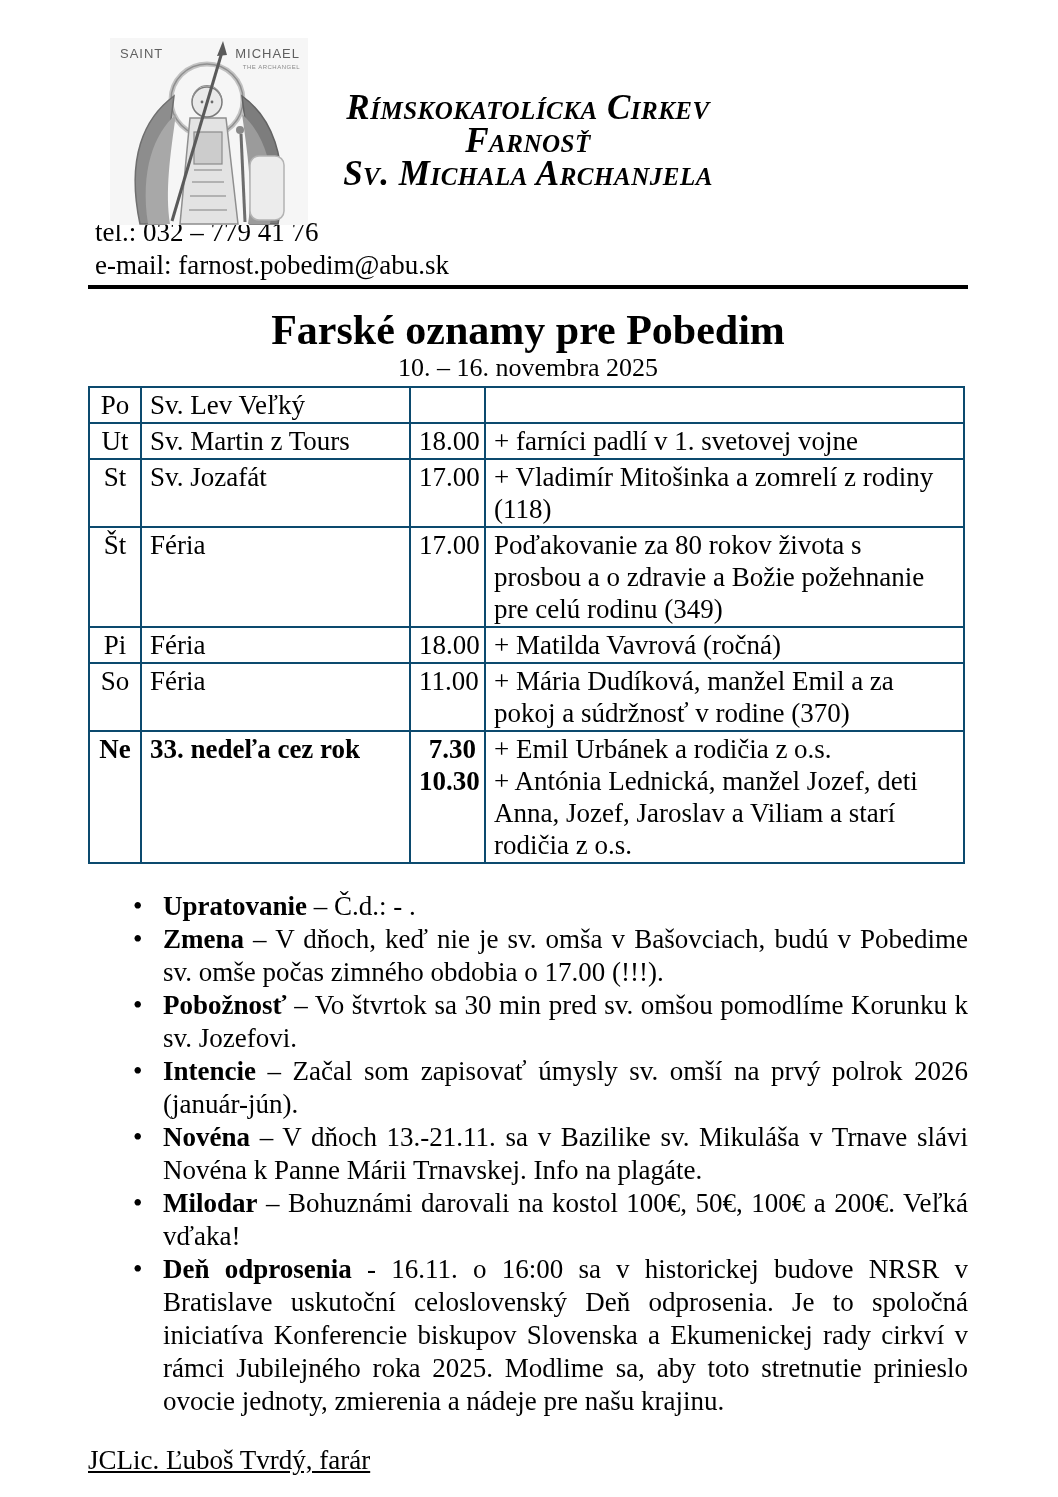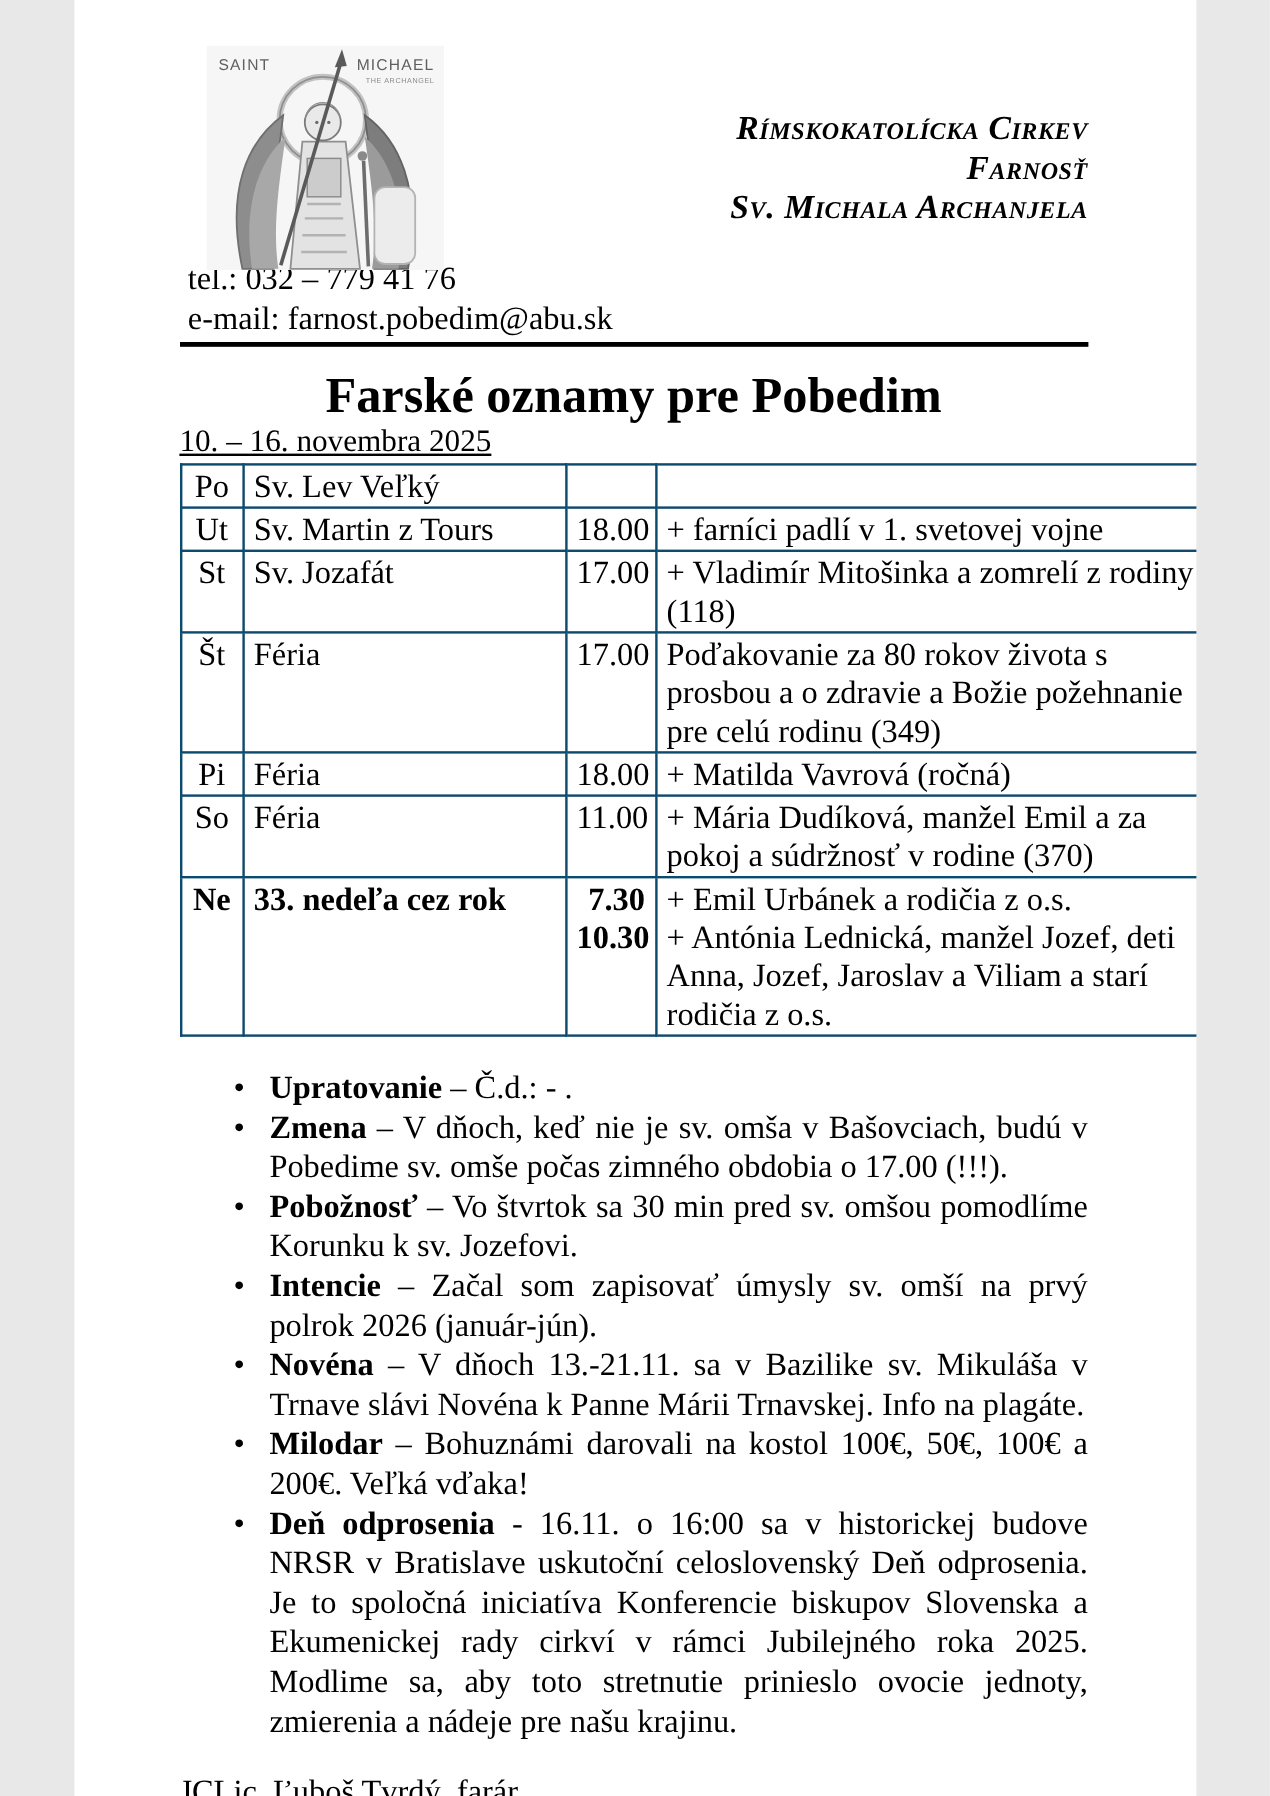--- a/index.html
+++ b/index.html
@@ -1,47 +1,47 @@
 <!DOCTYPE html>
 <html><head>
 <meta charset="utf-8">
 <style>
   html,body { margin:0; padding:0; background:#e8e8e8; }
   .page {
     position:relative;
-    width:935px; height:1497px;
+    width:1058px; height:1497px;
     margin:0 auto;
     background:#ffffff;
     color:#000000;
     font-family:"Liberation Serif","DejaVu Serif",serif;
     font-size:27px;
     box-sizing:border-box;
     padding:38px 90px 16px 88px;
     overflow:hidden;
   }
 
   
   .header { position:relative; height:178px; }
   .logo { position:absolute; left:22px; top:0; width:198px; height:187px; }
   .org {
-    text-align:right;
+    text-align:center;
     padding-top:53px;
     font-weight:bold;
     font-style:italic;
     font-variant:small-caps;
-    font-size:28px;
+    font-size:35px;
     line-height:33px;
     letter-spacing:0.5px;
   }
 
   .contact { display:flex; justify-content:space-between; line-height:33px; padding-left:7px;flex-direction:column; }
   .rule { height:4px; background:#000; margin-top:3px; }
 
   .title { text-align:center; font-size:42px; font-weight:bold; line-height:46px; margin-top:18px; }
-  .subtitle { text-align:left; font-size:26px; line-height:30px;text-decoration:underline; }
+  .subtitle { text-align:center; font-size:26px; line-height:30px; }
 
   
   table.schedule { border-collapse:collapse; width:875px; margin-top:3px; table-layout:fixed; }
   table.schedule td {
     border:2px solid #0c4a6e;
     vertical-align:top;
     padding:1px 8px;
     line-height:32px;
   }
   td.day { text-align:center; padding:1px 2px; }

